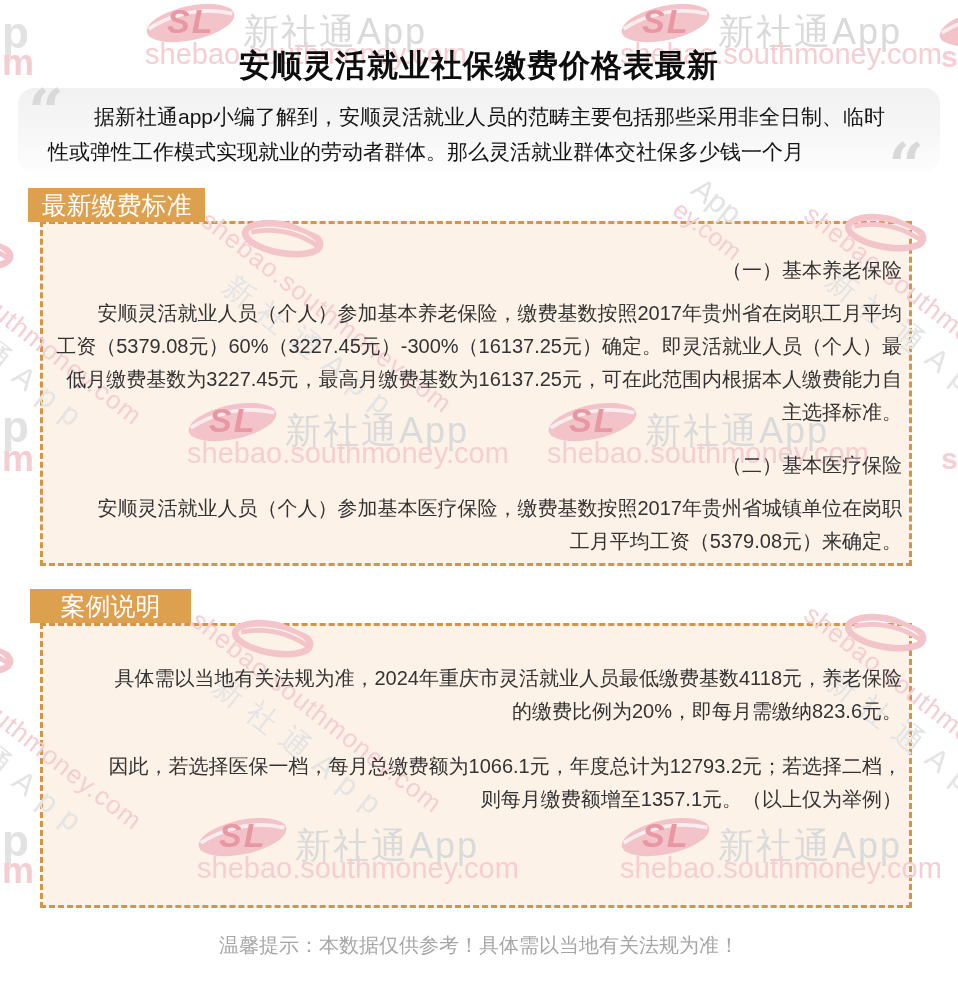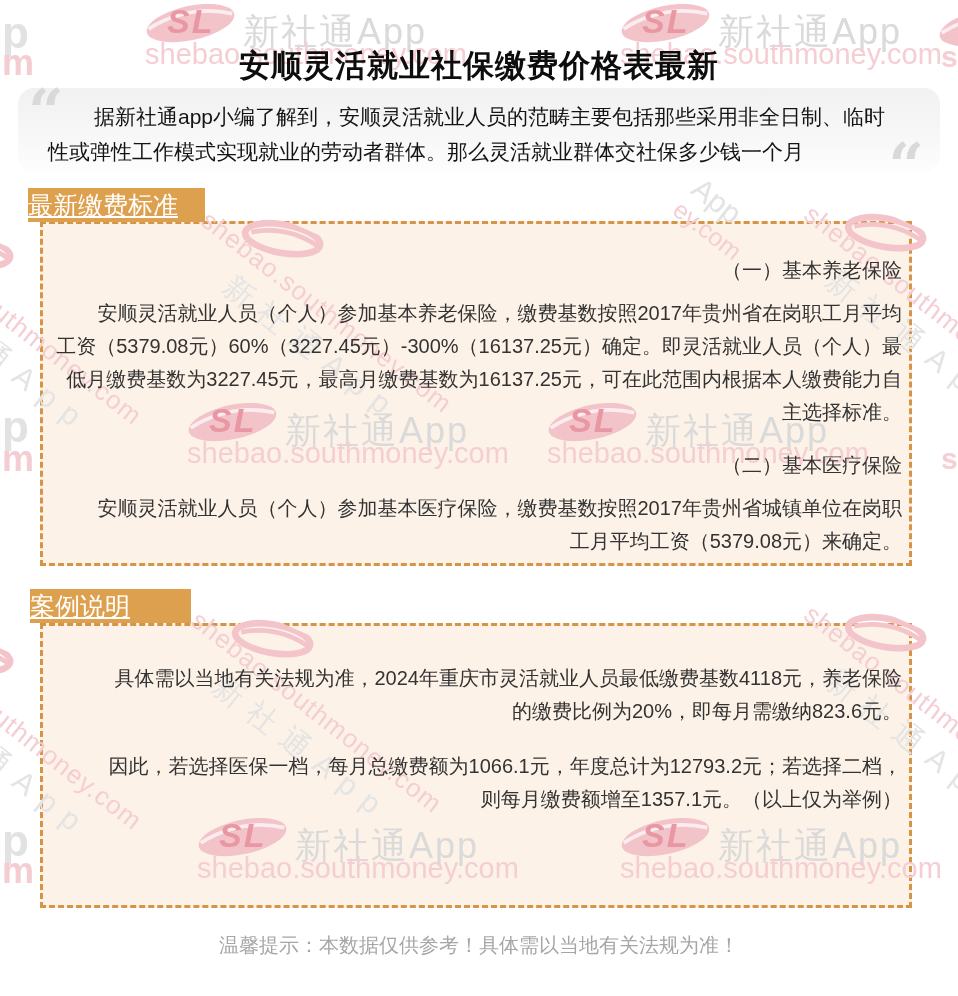--- a/index.html
+++ b/index.html
@@ -12,21 +12,21 @@
 
   .intro{position:absolute;left:18px;top:88px;width:922px;height:84px;border-radius:16px;
     background:linear-gradient(180deg,#f1f1f1 0%,#f7f7f7 55%,#fdfdfd 100%);z-index:2;box-sizing:border-box;}
   .intro-text{padding:11px 42px 0 30px;text-indent:46px;font-size:21px;line-height:35px;color:#141414;}
   .quote{position:absolute;font-family:"DejaVu Serif","Liberation Serif",serif;
     font-size:62px;line-height:40px;color:#d9d9d9;font-weight:700;}
   .quote.open{left:10px;top:4px;}
   .quote.close{right:16px;bottom:-14px;}
 
   .sec-label{position:absolute;height:34px;background:#dda04f;color:#fff;
-    font-size:25px;line-height:35px;text-align:left;z-index:2;text-decoration:underline;}
+    font-size:25px;line-height:35px;text-align:center;z-index:2;}
   .sec-label.first{left:28px;top:188px;width:177px;}
   .sec-label.second{left:30px;top:589px;width:161px;}
 
   .panel{position:absolute;left:40px;width:872px;box-sizing:border-box;
     border:3px dashed #d69447;background:#fdf2e7;z-index:0;}
   .panel.first{top:221px;height:345px;}
   .panel.second{top:623px;height:285px;}
 
   .panel-content{position:absolute;left:56px;width:846px;z-index:2;
     font-size:20px;line-height:33px;color:#333;}

